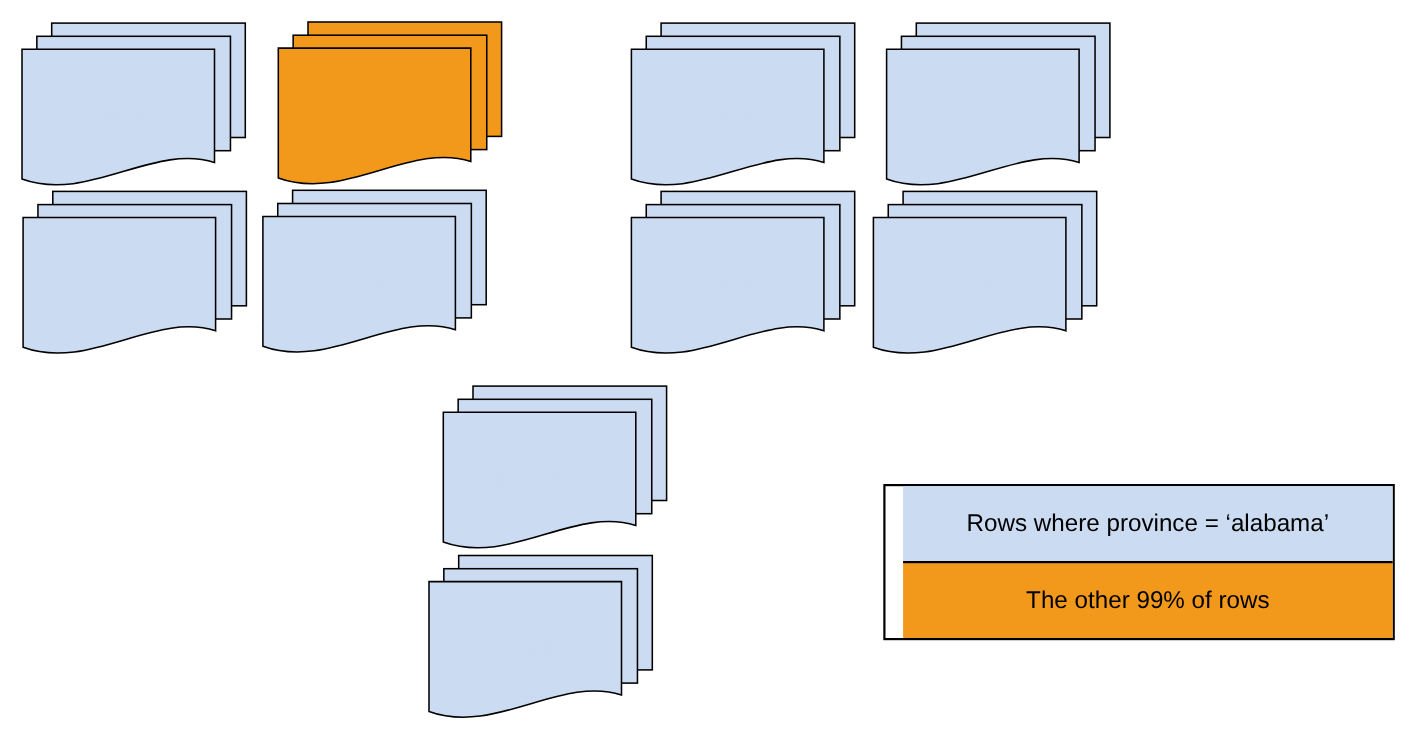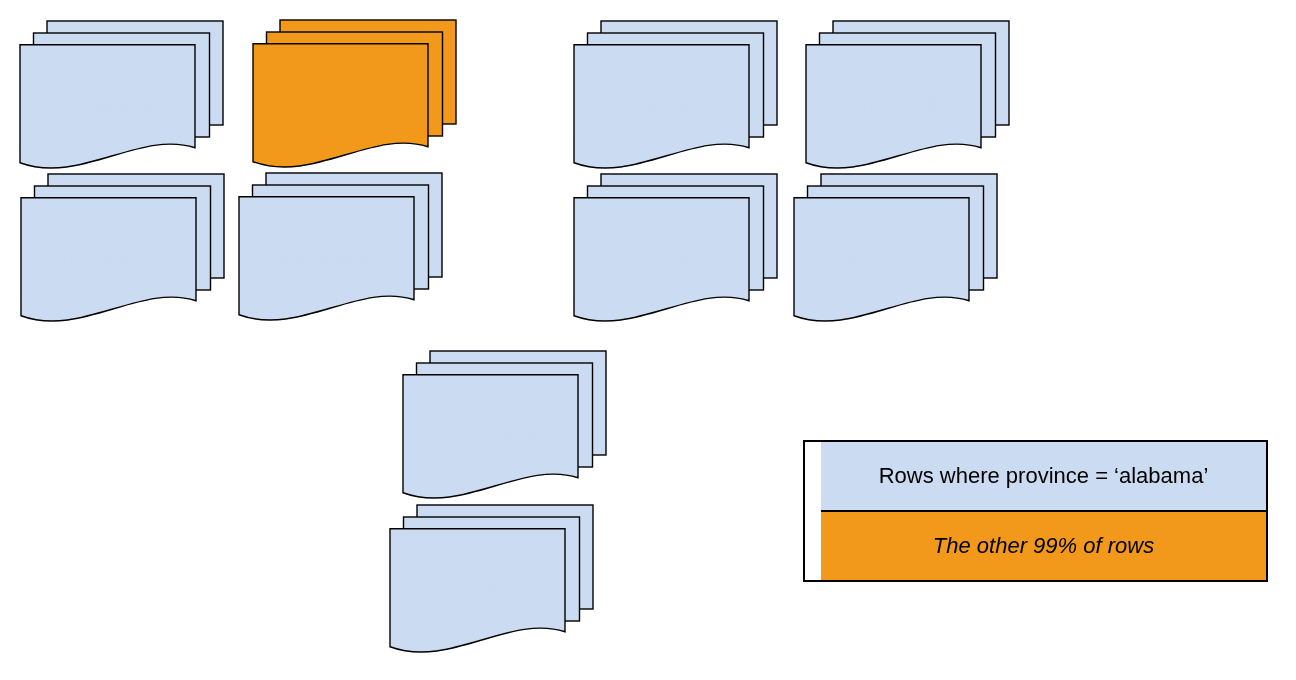--- a/index.html
+++ b/index.html
@@ -17,21 +17,21 @@
     font-size:21px;line-height:1;white-space:nowrap;
   }
   .legend{
     position:absolute;left:803px;top:440px;width:465px;
     border:2px solid #000;box-sizing:border-box;background:#fff;
   }
   .legend-row{
     height:68px;display:flex;align-items:center;justify-content:center;
     font-size:22px;line-height:1;white-space:nowrap;margin-left:16px;
   }
-  .legend-row + .legend-row{border-top:2px solid #000;font-style:italic;}
+  .legend-row + .legend-row{border-top:2px solid #000;}
   .legend-row.default{background:var(--fill-default,#cbdbf1);}
   .legend-row.highlight{background:var(--fill-highlight,#f2981b);}
 </style>
 </head>
 <body>
 
 <svg width="0" height="0" style="position:absolute" aria-hidden="true">
   <defs>
     <g id="doc-stack-shape" stroke="#000000" stroke-width="1.4" fill="currentColor">
       <rect x="28" y="1" width="176" height="104"></rect>

